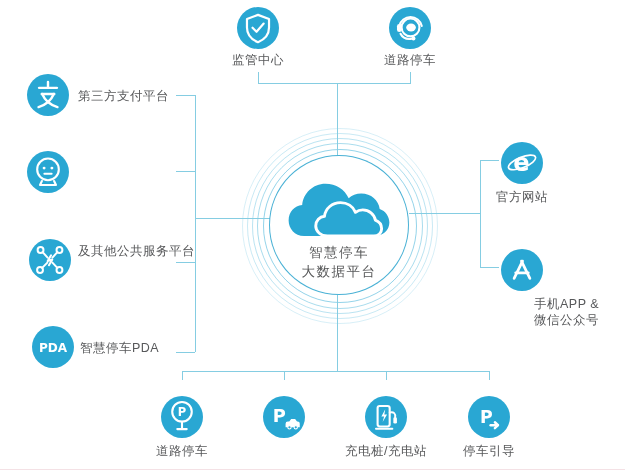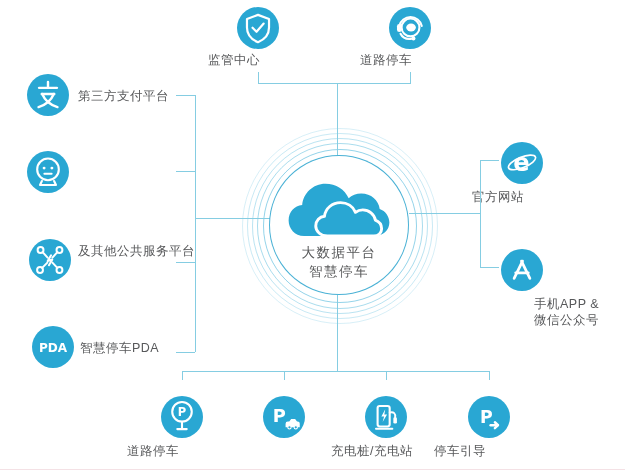--- a/index.html
+++ b/index.html
@@ -1,21 +1,21 @@
 <!DOCTYPE html>
 <html><head>
 <meta charset="utf-8">
 <style>
   html,body{margin:0;padding:0;background:#fff;}
   #canvas{
     position:relative;width:625px;height:475px;background:#ffffff;overflow:hidden;
     font-family:"Liberation Sans","DejaVu Sans",sans-serif;color:#57585a;
   }
   .lbl{position:absolute;font-size:12.5px;letter-spacing:.5px;color:#57585a;line-height:16px;white-space:nowrap;}
-  .lbl.center{text-align:left;}
+  .lbl.center{text-align:center;}
   .line{position:absolute;background:#85cde2;z-index:2;}
   .icon-circle{
     position:absolute;width:42px;height:42px;border-radius:50%;background:#29a7d3;
     display:flex;align-items:center;justify-content:center;z-index:4;
   }
   .ring{position:absolute;border-radius:50%;border:1px solid #29a7d3;z-index:1;}
   .inner-circle{
     position:absolute;left:269px;top:155px;width:140px;height:140px;border-radius:50%;
     background:#fff;border:1.5px solid rgba(41,163,206,.85);box-sizing:border-box;z-index:3;
   }
@@ -61,22 +61,22 @@
   <div class="line" style="left:283.5px;top:371px;width:1px;height:9px;"></div>
   <div class="line" style="left:385.5px;top:371px;width:1px;height:9px;"></div>
   <div class="line" style="left:488.5px;top:371px;width:1px;height:9px;"></div>
 
   <div class="inner-circle"></div>
   <svg class="center-cloud" width="106" height="62" viewBox="0 0 108 64">
     <path fill="#29a7d3" d="M18 62 C8 62 2 54 2 46 C2 37 8 31 16 30 C17 18 27 8 40 8 C51 8 60 14 64 23 C67 20 72 18 77 18 C87 18 95 25 96 34 C102 36 106 42 106 48 C106 56 99 62 91 62 Z"></path>
     <path fill="#29a7d3" stroke="#ffffff" stroke-width="3" stroke-linejoin="round" d="M42 62 C35 62 30 57 30 51.5 C30 46 34 42 39 41.5 C40 33.5 47 27.5 55.5 27.5 C62.5 27.5 68.5 31.5 71 37.5 C73 36 75.5 35 78.5 35 C85 35 90.5 39.5 91.5 45.5 C95.5 47 98 50.5 98 54.5 C98 59 94.5 62 90 62 Z"></path>
   </svg>
   <div class="center-title">
+    <div>智慧停车</div>
     <div>大数据平台</div>
-    <div>智慧停车</div>
   </div>
 
   <div class="icon-circle" style="left:237px;top:7px;">
     <svg width="42" height="42" viewBox="0 0 40 40" fill="none" stroke="#fff" stroke-width="2.1" stroke-linecap="round" stroke-linejoin="round">
       <path d="M20 7.5 L30.5 11.5 V19.5 C30.5 26.5 26 31 20 33.5 C14 31 9.5 26.5 9.5 19.5 V11.5 Z"></path>
       <path d="M14.8 19.8 L18.6 23.6 L25.4 15.8"></path>
     </svg>
   </div>
   <div class="lbl center" style="left:208px;top:52px;width:100px;">监管中心</div>
 

